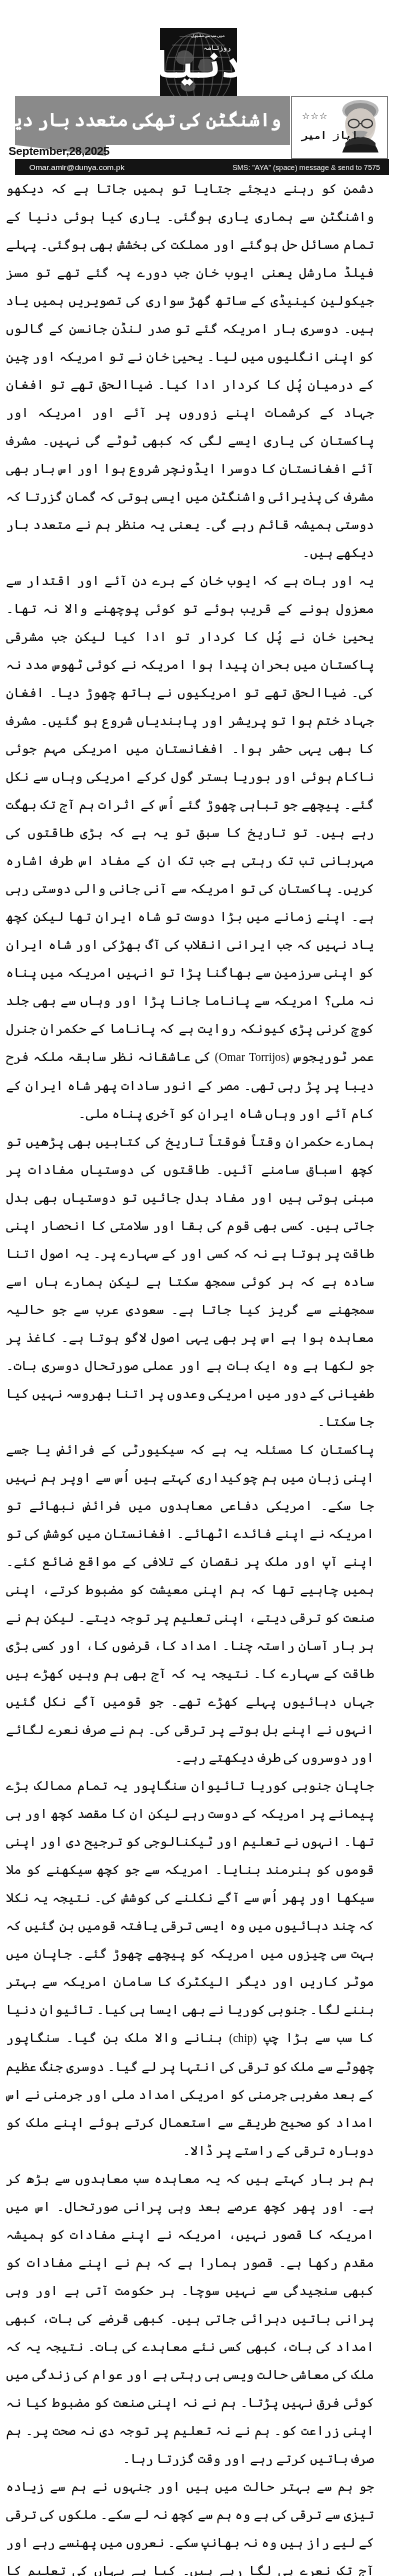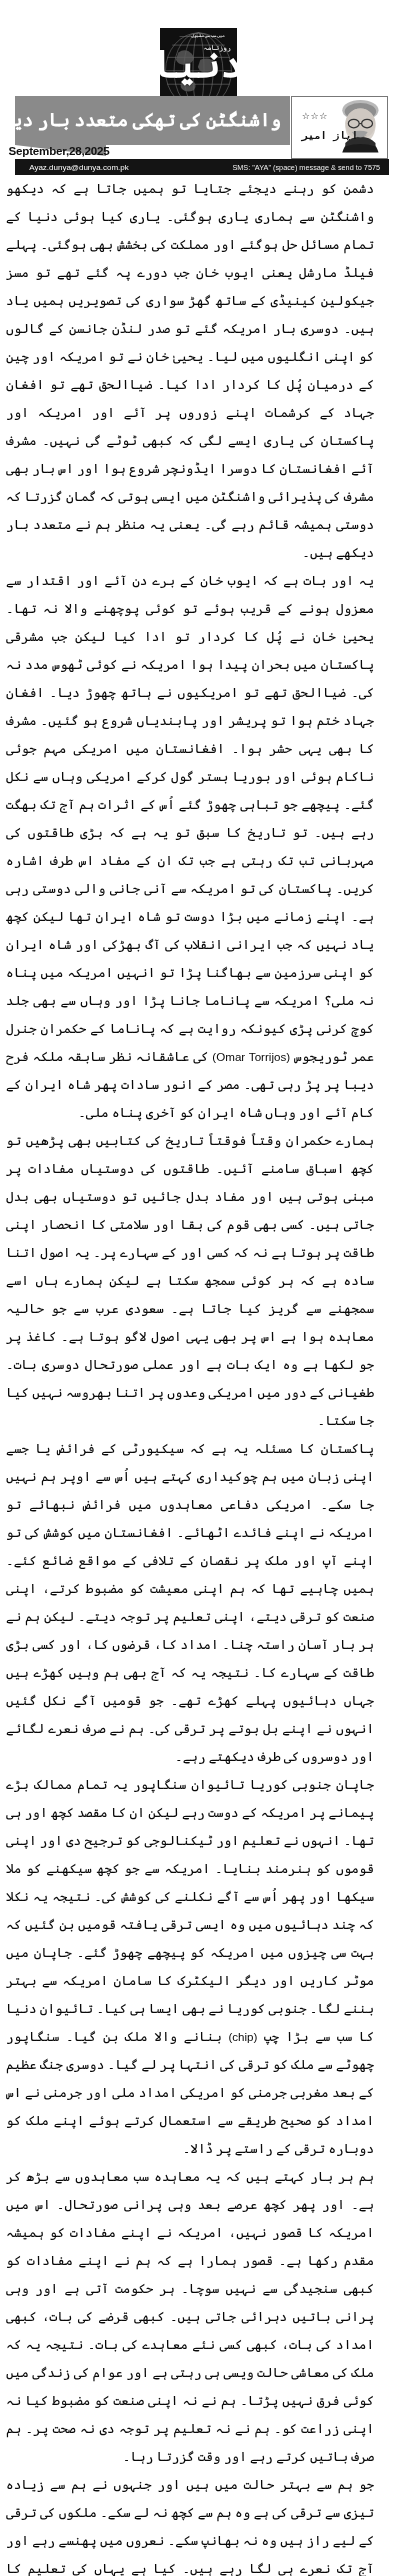--- a/index.html
+++ b/index.html
@@ -211,21 +211,21 @@
     font-weight: 500;
   }
   .article-body p {
     margin: 0 17px 0 0;
     text-align: justify;
     text-align-last: right;
   }
   .ltr-term {
     direction: ltr;
     unicode-bidi: isolate;
-    font-family: Liberation Sans, sans-serif;
+    font-family: Liberation Serif, serif;
     font-size: 11.6px;
   }
 </style>
 </head>
 <body>
 
 <div class="masthead-wrap">
   <div class="masthead-logo">
     <svg class="globe-art" viewBox="0 0 126 134" preserveAspectRatio="none">
       <rect x="0" y="0" width="126" height="134" fill="#101010"></rect>
@@ -280,21 +280,21 @@
         <path d="M40 62 q12 7 24 0 q-12 10 -24 0 z" fill="#8a8a8a"></path>
         <path d="M38 58 q14 -4 26 0 q-4 8 -13 8 q-9 0 -13 -8 z" fill="#9e9e9e"></path>
       </svg>
     </div>
     <div class="author-stars">☆☆☆</div>
     <div class="author-name">ایاز امیر</div>
   </div>
 
   <div class="black-strip">
     <span class="sms-text">SMS: "AYA" (space) message &amp; send to 7575</span>
-    <span class="email-text">Ayaz.dunya@dunya.com.pk</span>
+    <span class="email-text">Omar.amir@dunya.com.pk</span>
   </div>
 </div>
 
 <div class="article-body" id="article-body">
     <p>دشمن کو رہنے دیجئے جتایا تو ہمیں جاتا ہے کہ دیکھو واشنگٹن سے ہماری یاری ہوگئی۔ یاری کیا ہوئی دنیا کے تمام مسائل حل ہوگئے اور مملکت کی بخشش بھی ہوگئی۔ پہلے فیلڈ مارشل یعنی ایوب خان جب دورے پہ گئے تھے تو مسز جیکولین کینیڈی کے ساتھ گھڑ سواری کی تصویریں ہمیں یاد ہیں۔ دوسری بار امریکہ گئے تو صدر لنڈن جانسن کے گالوں کو اپنی انگلیوں میں لیا۔ یحییٰ خان نے تو امریکہ اور چین کے درمیان پُل کا کردار ادا کیا۔ ضیاالحق تھے تو افغان جہاد کے کرشمات اپنے زوروں پر آئے اور امریکہ اور پاکستان کی یاری ایسے لگی کہ کبھی ٹوٹے گی نہیں۔ مشرف آئے افغانستان کا دوسرا ایڈونچر شروع ہوا اور اس بار بھی مشرف کی پذیرائی واشنگٹن میں ایسی ہوتی کہ گمان گزرتا کہ دوستی ہمیشہ قائم رہے گی۔ یعنی یہ منظر ہم نے متعدد بار دیکھے ہیں۔</p>
     <p>یہ اور بات ہے کہ ایوب خان کے برے دن آئے اور اقتدار سے معزول ہونے کے قریب ہوئے تو کوئی پوچھنے والا نہ تھا۔ یحییٰ خان نے پُل کا کردار تو ادا کیا لیکن جب مشرقی پاکستان میں بحران پیدا ہوا امریکہ نے کوئی ٹھوس مدد نہ کی۔ ضیاالحق تھے تو امریکیوں نے ہاتھ چھوڑ دیا۔ افغان جہاد ختم ہوا تو پریشر اور پابندیاں شروع ہو گئیں۔ مشرف کا بھی یہی حشر ہوا۔ افغانستان میں امریکی مہم جوئی ناکام ہوئی اور بوریا بستر گول کرکے امریکی وہاں سے نکل گئے۔ پیچھے جو تباہی چھوڑ گئے اُس کے اثرات ہم آج تک بھگت رہے ہیں۔ تو تاریخ کا سبق تو یہ ہے کہ بڑی طاقتوں کی مہربانی تب تک رہتی ہے جب تک ان کے مفاد اس طرف اشارہ کریں۔ پاکستان کی تو امریکہ سے آنی جانی والی دوستی رہی ہے۔ اپنے زمانے میں بڑا دوست تو شاہ ایران تھا لیکن کچھ یاد نہیں کہ جب ایرانی انقلاب کی آگ بھڑکی اور شاہ ایران کو اپنی سرزمین سے بھاگنا پڑا تو انہیں امریکہ میں پناہ نہ ملی؟ امریکہ سے پاناما جانا پڑا اور وہاں سے بھی جلد کوچ کرنی پڑی کیونکہ روایت ہے کہ پاناما کے حکمران جنرل عمر ٹوریجوس <span class="ltr-term">(Omar Torrijos)</span> کی عاشقانہ نظر سابقہ ملکہ فرح دیبا پر پڑ رہی تھی۔ مصر کے انور سادات پھر شاہ ایران کے کام آئے اور وہاں شاہ ایران کو آخری پناہ ملی۔</p>
     <p>ہمارے حکمران وقتاً فوقتاً تاریخ کی کتابیں بھی پڑھیں تو کچھ اسباق سامنے آئیں۔ طاقتوں کی دوستیاں مفادات پر مبنی ہوتی ہیں اور مفاد بدل جائیں تو دوستیاں بھی بدل جاتی ہیں۔ کسی بھی قوم کی بقا اور سلامتی کا انحصار اپنی طاقت پر ہوتا ہے نہ کہ کسی اور کے سہارے پر۔ یہ اصول اتنا سادہ ہے کہ ہر کوئی سمجھ سکتا ہے لیکن ہمارے ہاں اسے سمجھنے سے گریز کیا جاتا ہے۔ سعودی عرب سے جو حالیہ معاہدہ ہوا ہے اس پر بھی یہی اصول لاگو ہوتا ہے۔ کاغذ پر جو لکھا ہے وہ ایک بات ہے اور عملی صورتحال دوسری بات۔ طغیانی کے دور میں امریکی وعدوں پر اتنا بھروسہ نہیں کیا جا سکتا۔</p>
     <p>پاکستان کا مسئلہ یہ ہے کہ سیکیورٹی کے فرائض یا جسے اپنی زبان میں ہم چوکیداری کہتے ہیں اُس سے اوپر ہم نہیں جا سکے۔ امریکی دفاعی معاہدوں میں فرائض نبھائے تو امریکہ نے اپنے فائدے اٹھائے۔ افغانستان میں کوشش کی تو اپنے آپ اور ملک پر نقصان کے تلافی کے مواقع ضائع کئے۔ ہمیں چاہیے تھا کہ ہم اپنی معیشت کو مضبوط کرتے، اپنی صنعت کو ترقی دیتے، اپنی تعلیم پر توجہ دیتے۔ لیکن ہم نے ہر بار آسان راستہ چنا۔ امداد کا، قرضوں کا، اور کسی بڑی طاقت کے سہارے کا۔ نتیجہ یہ کہ آج بھی ہم وہیں کھڑے ہیں جہاں دہائیوں پہلے کھڑے تھے۔ جو قومیں آگے نکل گئیں انہوں نے اپنے بل بوتے پر ترقی کی۔ ہم نے صرف نعرے لگائے اور دوسروں کی طرف دیکھتے رہے۔</p>
     <p>جاپان جنوبی کوریا تائیوان سنگاپور یہ تمام ممالک بڑے پیمانے پر امریکہ کے دوست رہے لیکن ان کا مقصد کچھ اور ہی تھا۔ انہوں نے تعلیم اور ٹیکنالوجی کو ترجیح دی اور اپنی قوموں کو ہنرمند بنایا۔ امریکہ سے جو کچھ سیکھنے کو ملا سیکھا اور پھر اُس سے آگے نکلنے کی کوشش کی۔ نتیجہ یہ نکلا کہ چند دہائیوں میں وہ ایسی ترقی یافتہ قومیں بن گئیں کہ بہت سی چیزوں میں امریکہ کو پیچھے چھوڑ گئے۔ جاپان میں موٹر کاریں اور دیگر الیکٹرک کا سامان امریکہ سے بہتر بننے لگا۔ جنوبی کوریا نے بھی ایسا ہی کیا۔ تائیوان دنیا کا سب سے بڑا چِپ <span class="ltr-term">(chip)</span> بنانے والا ملک بن گیا۔ سنگاپور چھوٹے سے ملک کو ترقی کی انتہا پر لے گیا۔ دوسری جنگ عظیم کے بعد مغربی جرمنی کو امریکی امداد ملی اور جرمنی نے اس امداد کو صحیح طریقے سے استعمال کرتے ہوئے اپنے ملک کو دوبارہ ترقی کے راستے پر ڈالا۔</p>
     <p>ہم ہر بار کہتے ہیں کہ یہ معاہدہ سب معاہدوں سے بڑھ کر ہے۔ اور پھر کچھ عرصے بعد وہی پرانی صورتحال۔ اس میں امریکہ کا قصور نہیں، امریکہ نے اپنے مفادات کو ہمیشہ مقدم رکھا ہے۔ قصور ہمارا ہے کہ ہم نے اپنے مفادات کو کبھی سنجیدگی سے نہیں سوچا۔ ہر حکومت آتی ہے اور وہی پرانی باتیں دہرائی جاتی ہیں۔ کبھی قرضے کی بات، کبھی امداد کی بات، کبھی کسی نئے معاہدے کی بات۔ نتیجہ یہ کہ ملک کی معاشی حالت ویسی ہی رہتی ہے اور عوام کی زندگی میں کوئی فرق نہیں پڑتا۔ ہم نے نہ اپنی صنعت کو مضبوط کیا نہ اپنی زراعت کو۔ ہم نے نہ تعلیم پر توجہ دی نہ صحت پر۔ ہم صرف باتیں کرتے رہے اور وقت گزرتا رہا۔</p>

